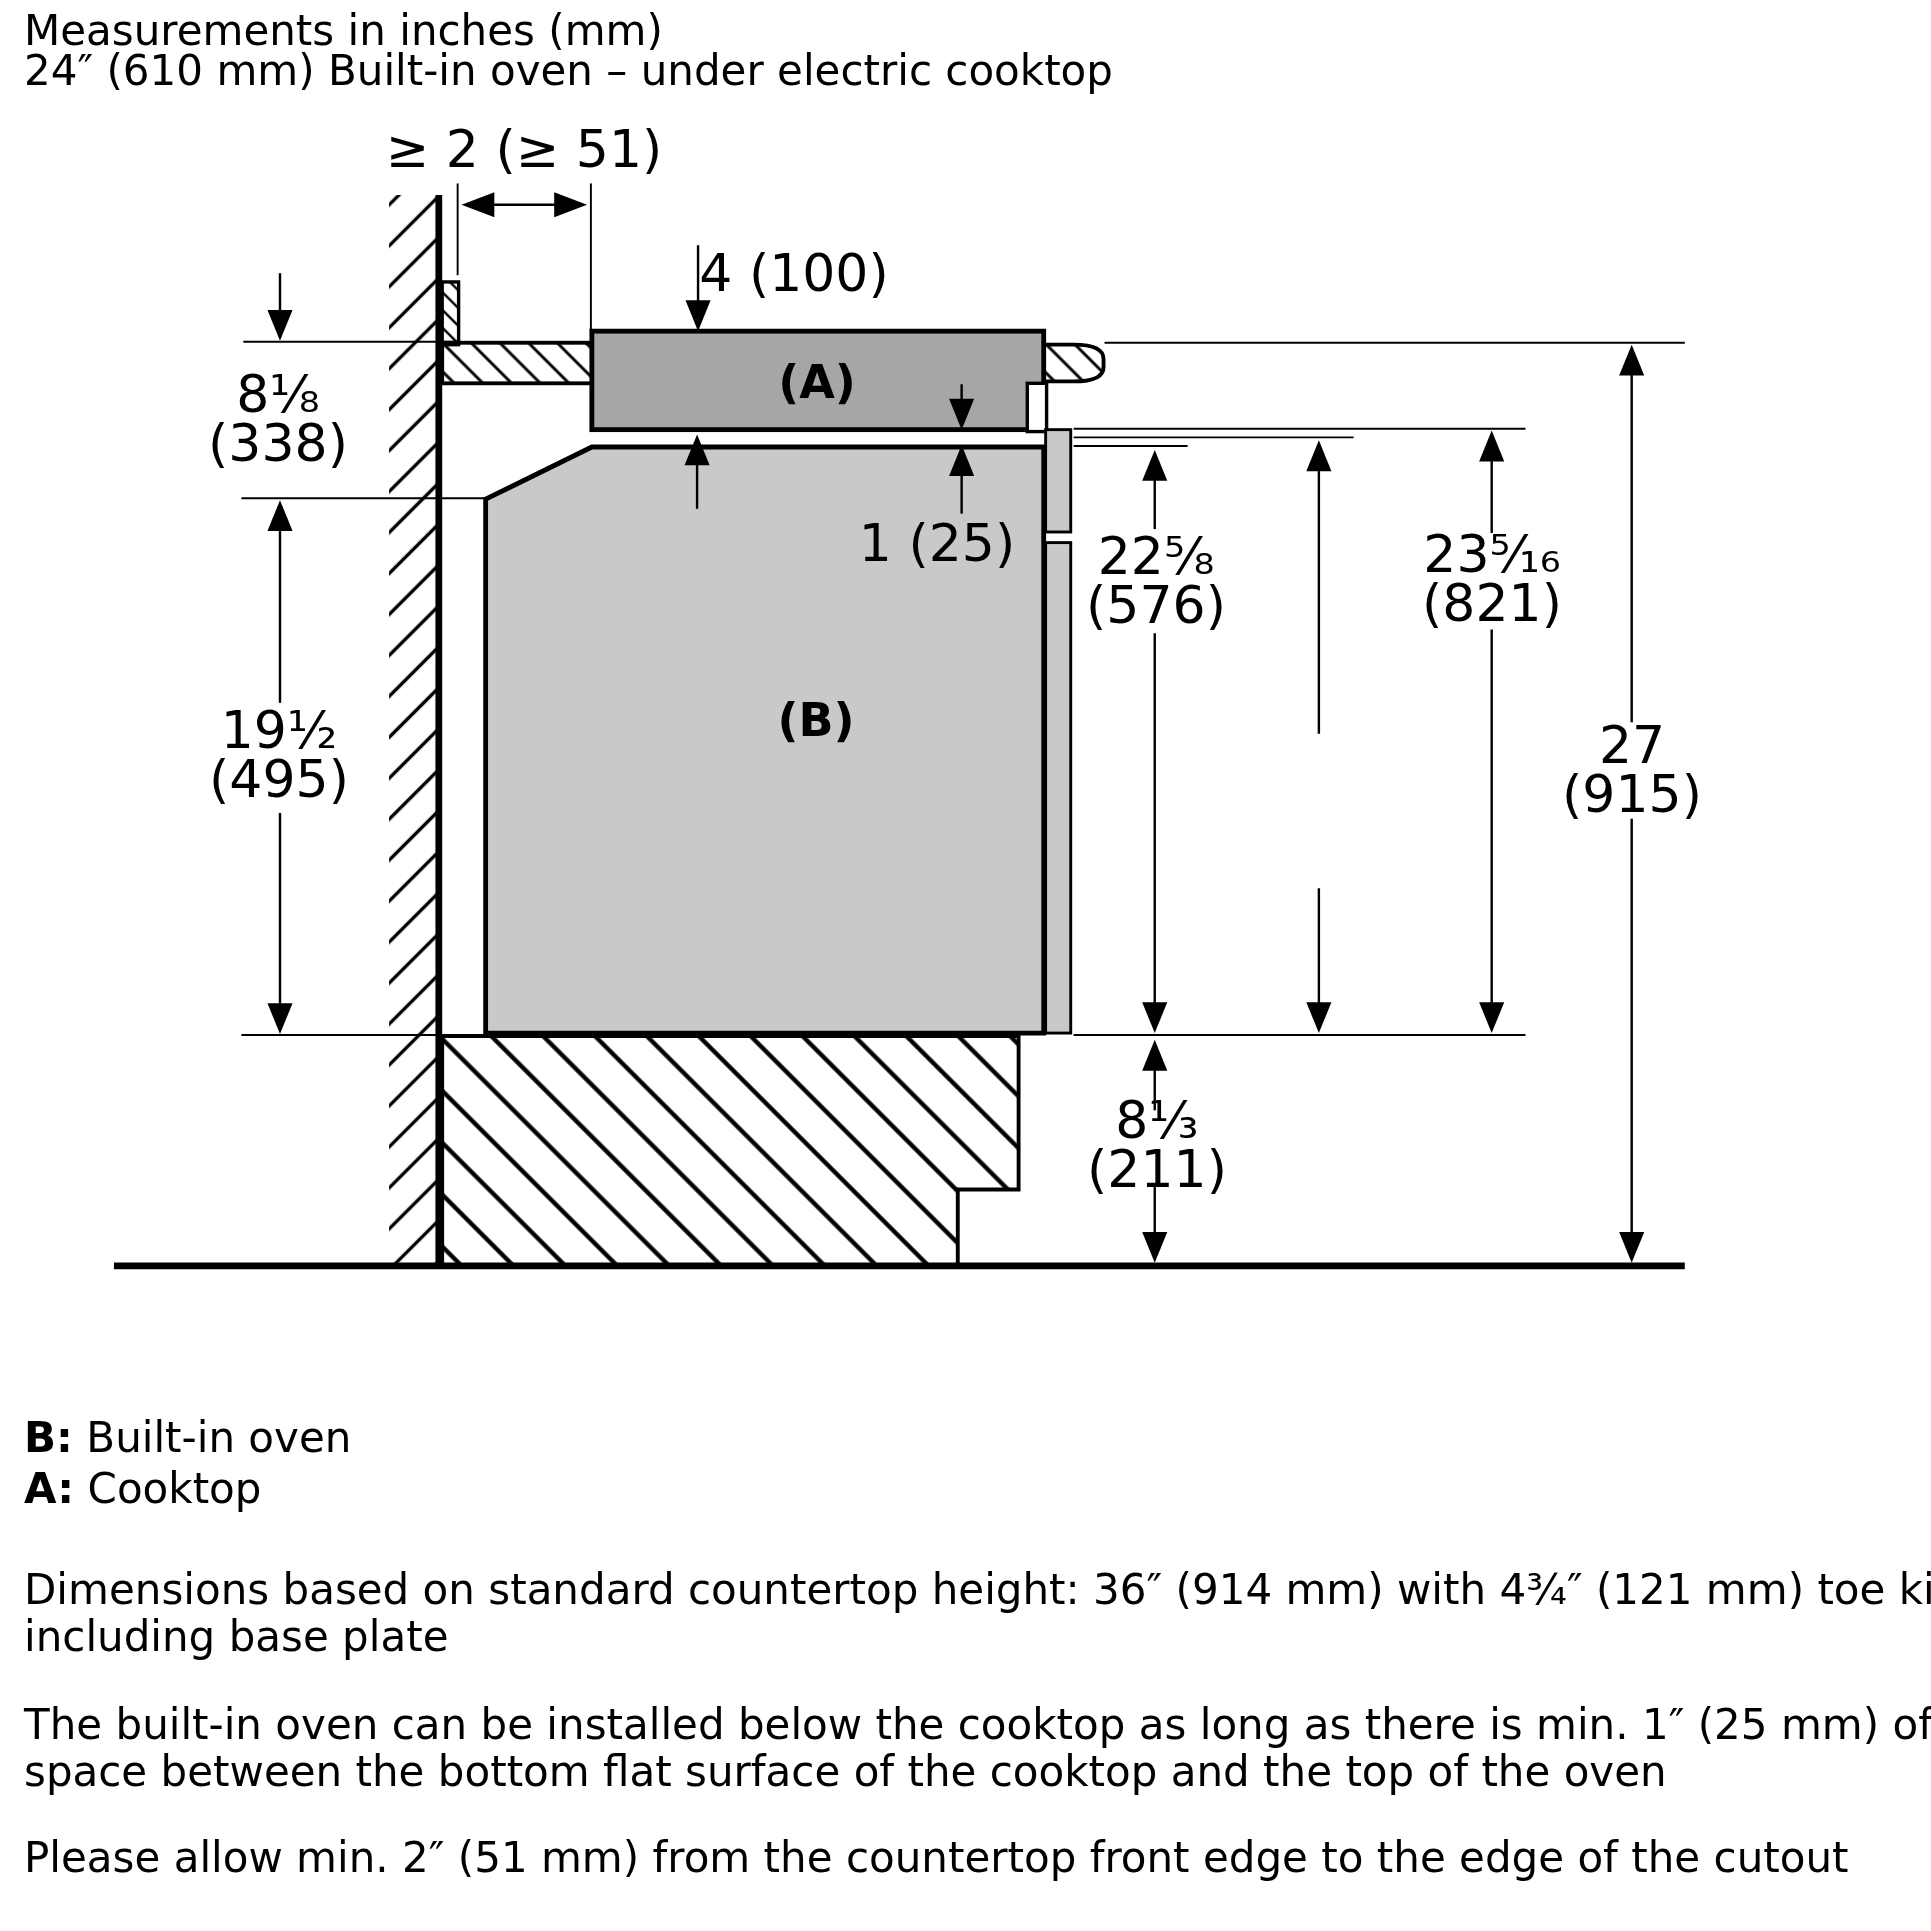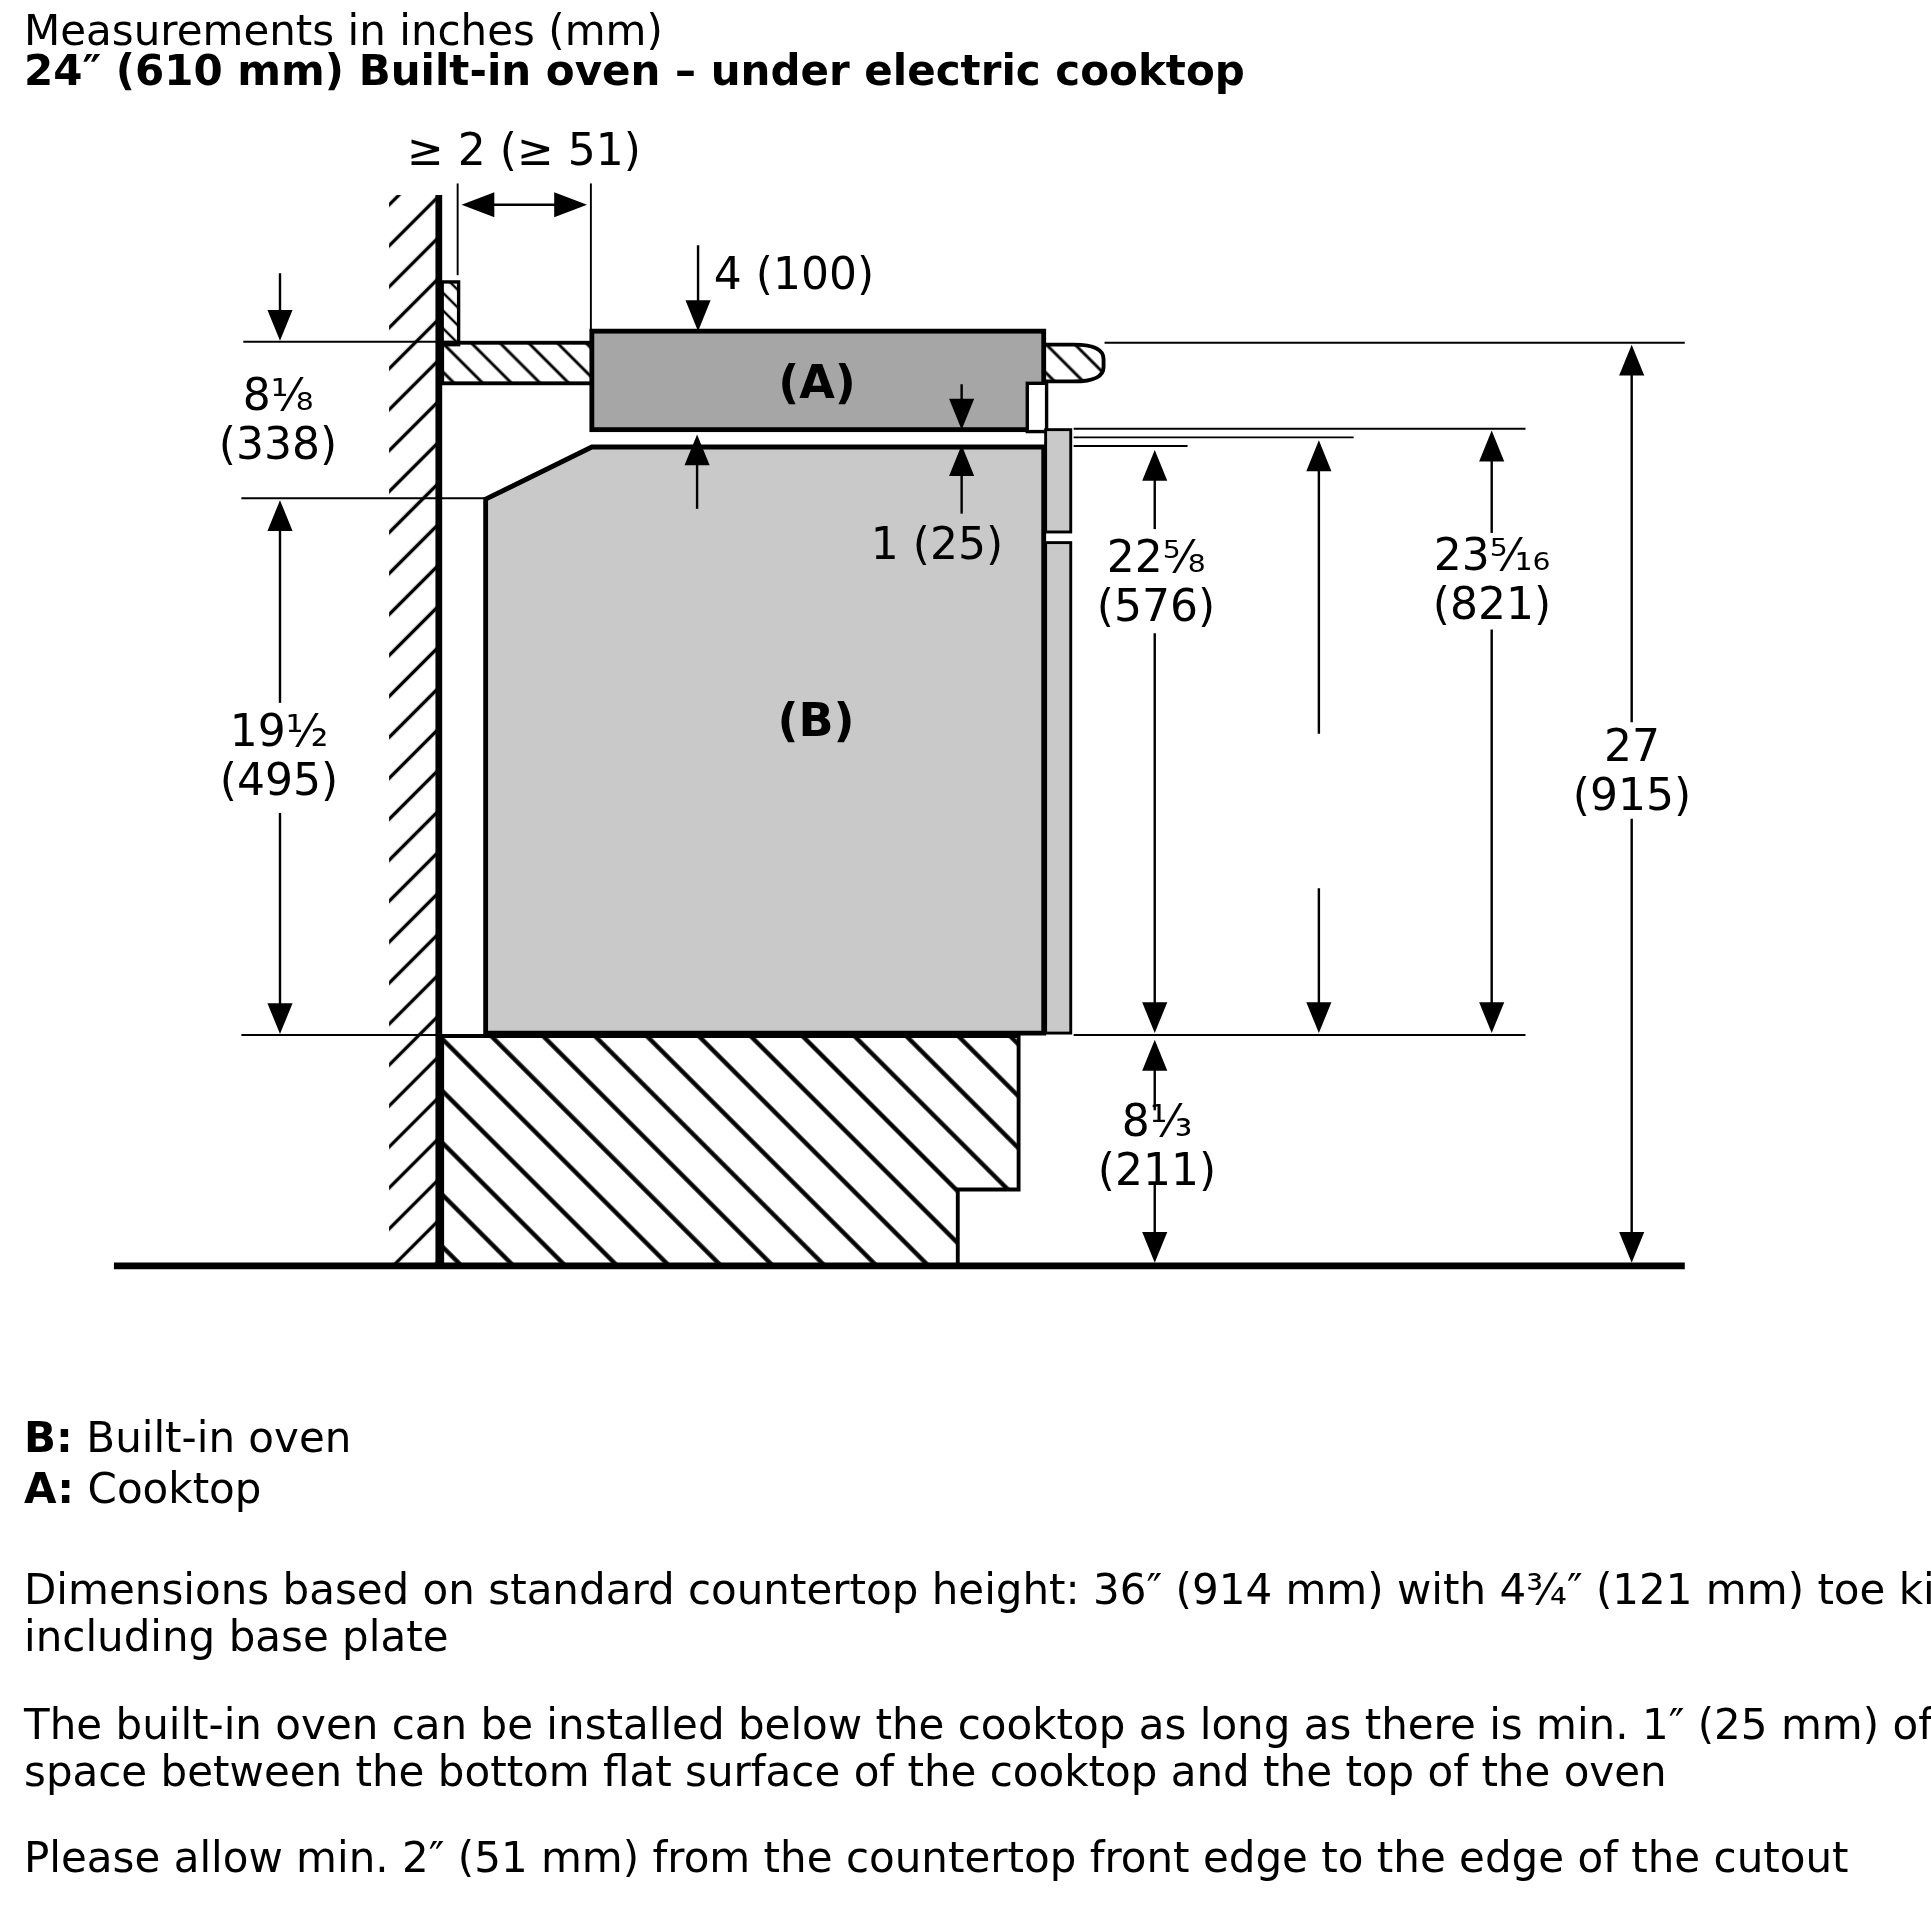--- a/index.html
+++ b/index.html
@@ -1,24 +1,24 @@
 <!DOCTYPE html>
 <html><head>
 <meta charset="utf-8">
 <style>
   html,body{margin:0;padding:0;background:#fff;}
   #page{position:relative;width:1931px;height:1931px;background:#fff;
         font-family:"DejaVu Sans","Liberation Sans",sans-serif;color:#000;overflow:hidden;}
   #diagram-svg{position:absolute;left:0;top:0;width:1931px;height:1931px;}
   .labels{position:absolute;left:0;top:0;width:1931px;height:1705px;pointer-events:none;}
   .dim-label{position:absolute;transform:translate(-50%,-50%);text-align:center;
-             font-size:44px;line-height:49px;white-space:nowrap;}
+             font-size:52px;line-height:49px;white-space:nowrap;}
   .part-label{position:absolute;transform:translate(-50%,-50%);font-size:46px;font-weight:bold;}
   .hdr{position:absolute;left:24px;font-size:42px;line-height:46px;white-space:nowrap;}
-  .hdr.bold{font-weight:bold;}
+  .hdr.bold{font-weight:normal;}
   .legend{position:absolute;left:24px;top:1412px;font-size:42px;line-height:51px;}
   .legend .row b{margin-right:13.5px;}
   .note{position:absolute;left:24px;font-size:42px;line-height:47px;white-space:nowrap;}
 </style>
 </head>
 <body>
 
 <div id="page">
 
   <svg id="diagram-svg" viewBox="0 0 2000 2000">

